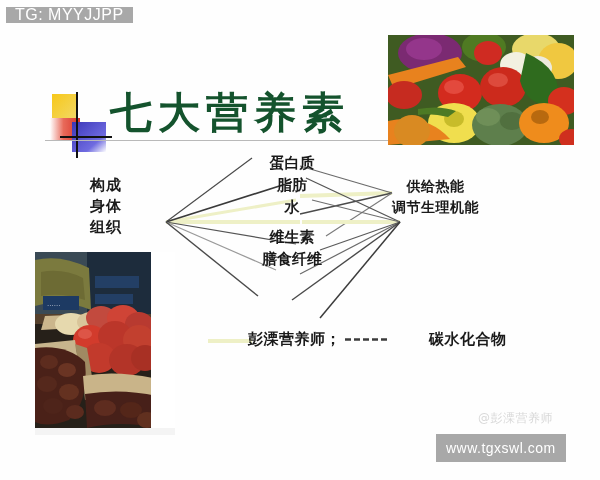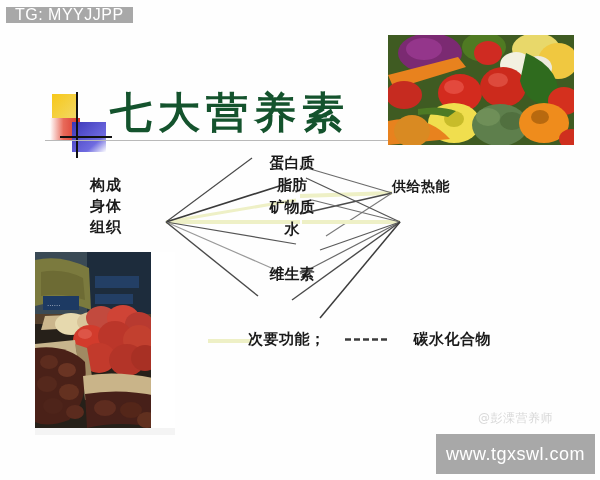--- a/index.html
+++ b/index.html
@@ -31,22 +31,22 @@
     left: 6px;
     top: 7px;
     height: 16px;
     padding: 0 9px;
     font-size: 16px;
   }
   #wm-bottom {
     left: 436px;
     top: 434px;
     height: 28px;
-    padding: 6px 10px;
-    font-size: 18px;
+    padding: 0 10px;
+    font-size: 14px;
   }
   #wm-faint {
     position: absolute;
     left: 452px;
     top: 410px;
     font-size: 12px;
     color: #d8d8d8;
     font-family: "DejaVu Sans", sans-serif;
     white-space: nowrap;
     letter-spacing: 0.5px;
@@ -118,21 +118,21 @@
   }
   #nutrient-list {
     left: 232px;
     top: 152px;
     font-size: 15px;
     line-height: 22px;
     text-align: center;
     width: 120px;
   }
   #nutrient-list .nl-item { display: block; }
-  #nutrient-list .nl-gap { margin-top: 23px; }
+  #nutrient-list .nl-gap { margin-top: 8px; }
   #right-label {
     left: 392px;
     top: 176px;
     font-size: 14px;
     line-height: 21px;
     letter-spacing: 0.5px;
     text-align: center;
   }
   #legend-text {
     left: 248px;
@@ -302,31 +302,32 @@
 
 <div class="dtext" id="left-label">
   <span>构成</span><br>
   <span>身体</span><br>
   <span>组织</span>
 </div>
 
 <div class="dtext" id="nutrient-list">
   <span class="nl-item">蛋白质</span>
   <span class="nl-item">脂肪</span>
-  <span class="nl-item">矿物质</span>
   <span class="nl-item">水</span>
   <span class="nl-item nl-gap">维生素</span>
+  <span class="nl-item">膳食纤维</span>
 </div>
 
 <div class="dtext" id="right-label">
   <span>供给热能</span><br>
+  <span>调节生理机能</span>
 </div>
 
 <div id="legend-solid"></div>
 <svg id="legend-dash" viewBox="0 0 44 3">
   <line x1="0" y1="1.5" x2="44" y2="1.5" stroke="#3c3c3c" stroke-width="2.6" stroke-dasharray="6 3"></line>
 </svg>
 <div class="dtext" id="legend-text">
-  <span>次要功能</span><span>；</span><span style="display:inline-block;width:88px"></span><span>碳水化合物</span>
+  <span>彭溧营养师</span><span>；</span><span style="display:inline-block;width:88px"></span><span>碳水化合物</span>
 </div>
 
 <div id="wm-faint">@彭溧营养师</div>
 <div class="wm-bar" id="wm-bottom">www.tgxswl.com</div>
 
 </body></html>

